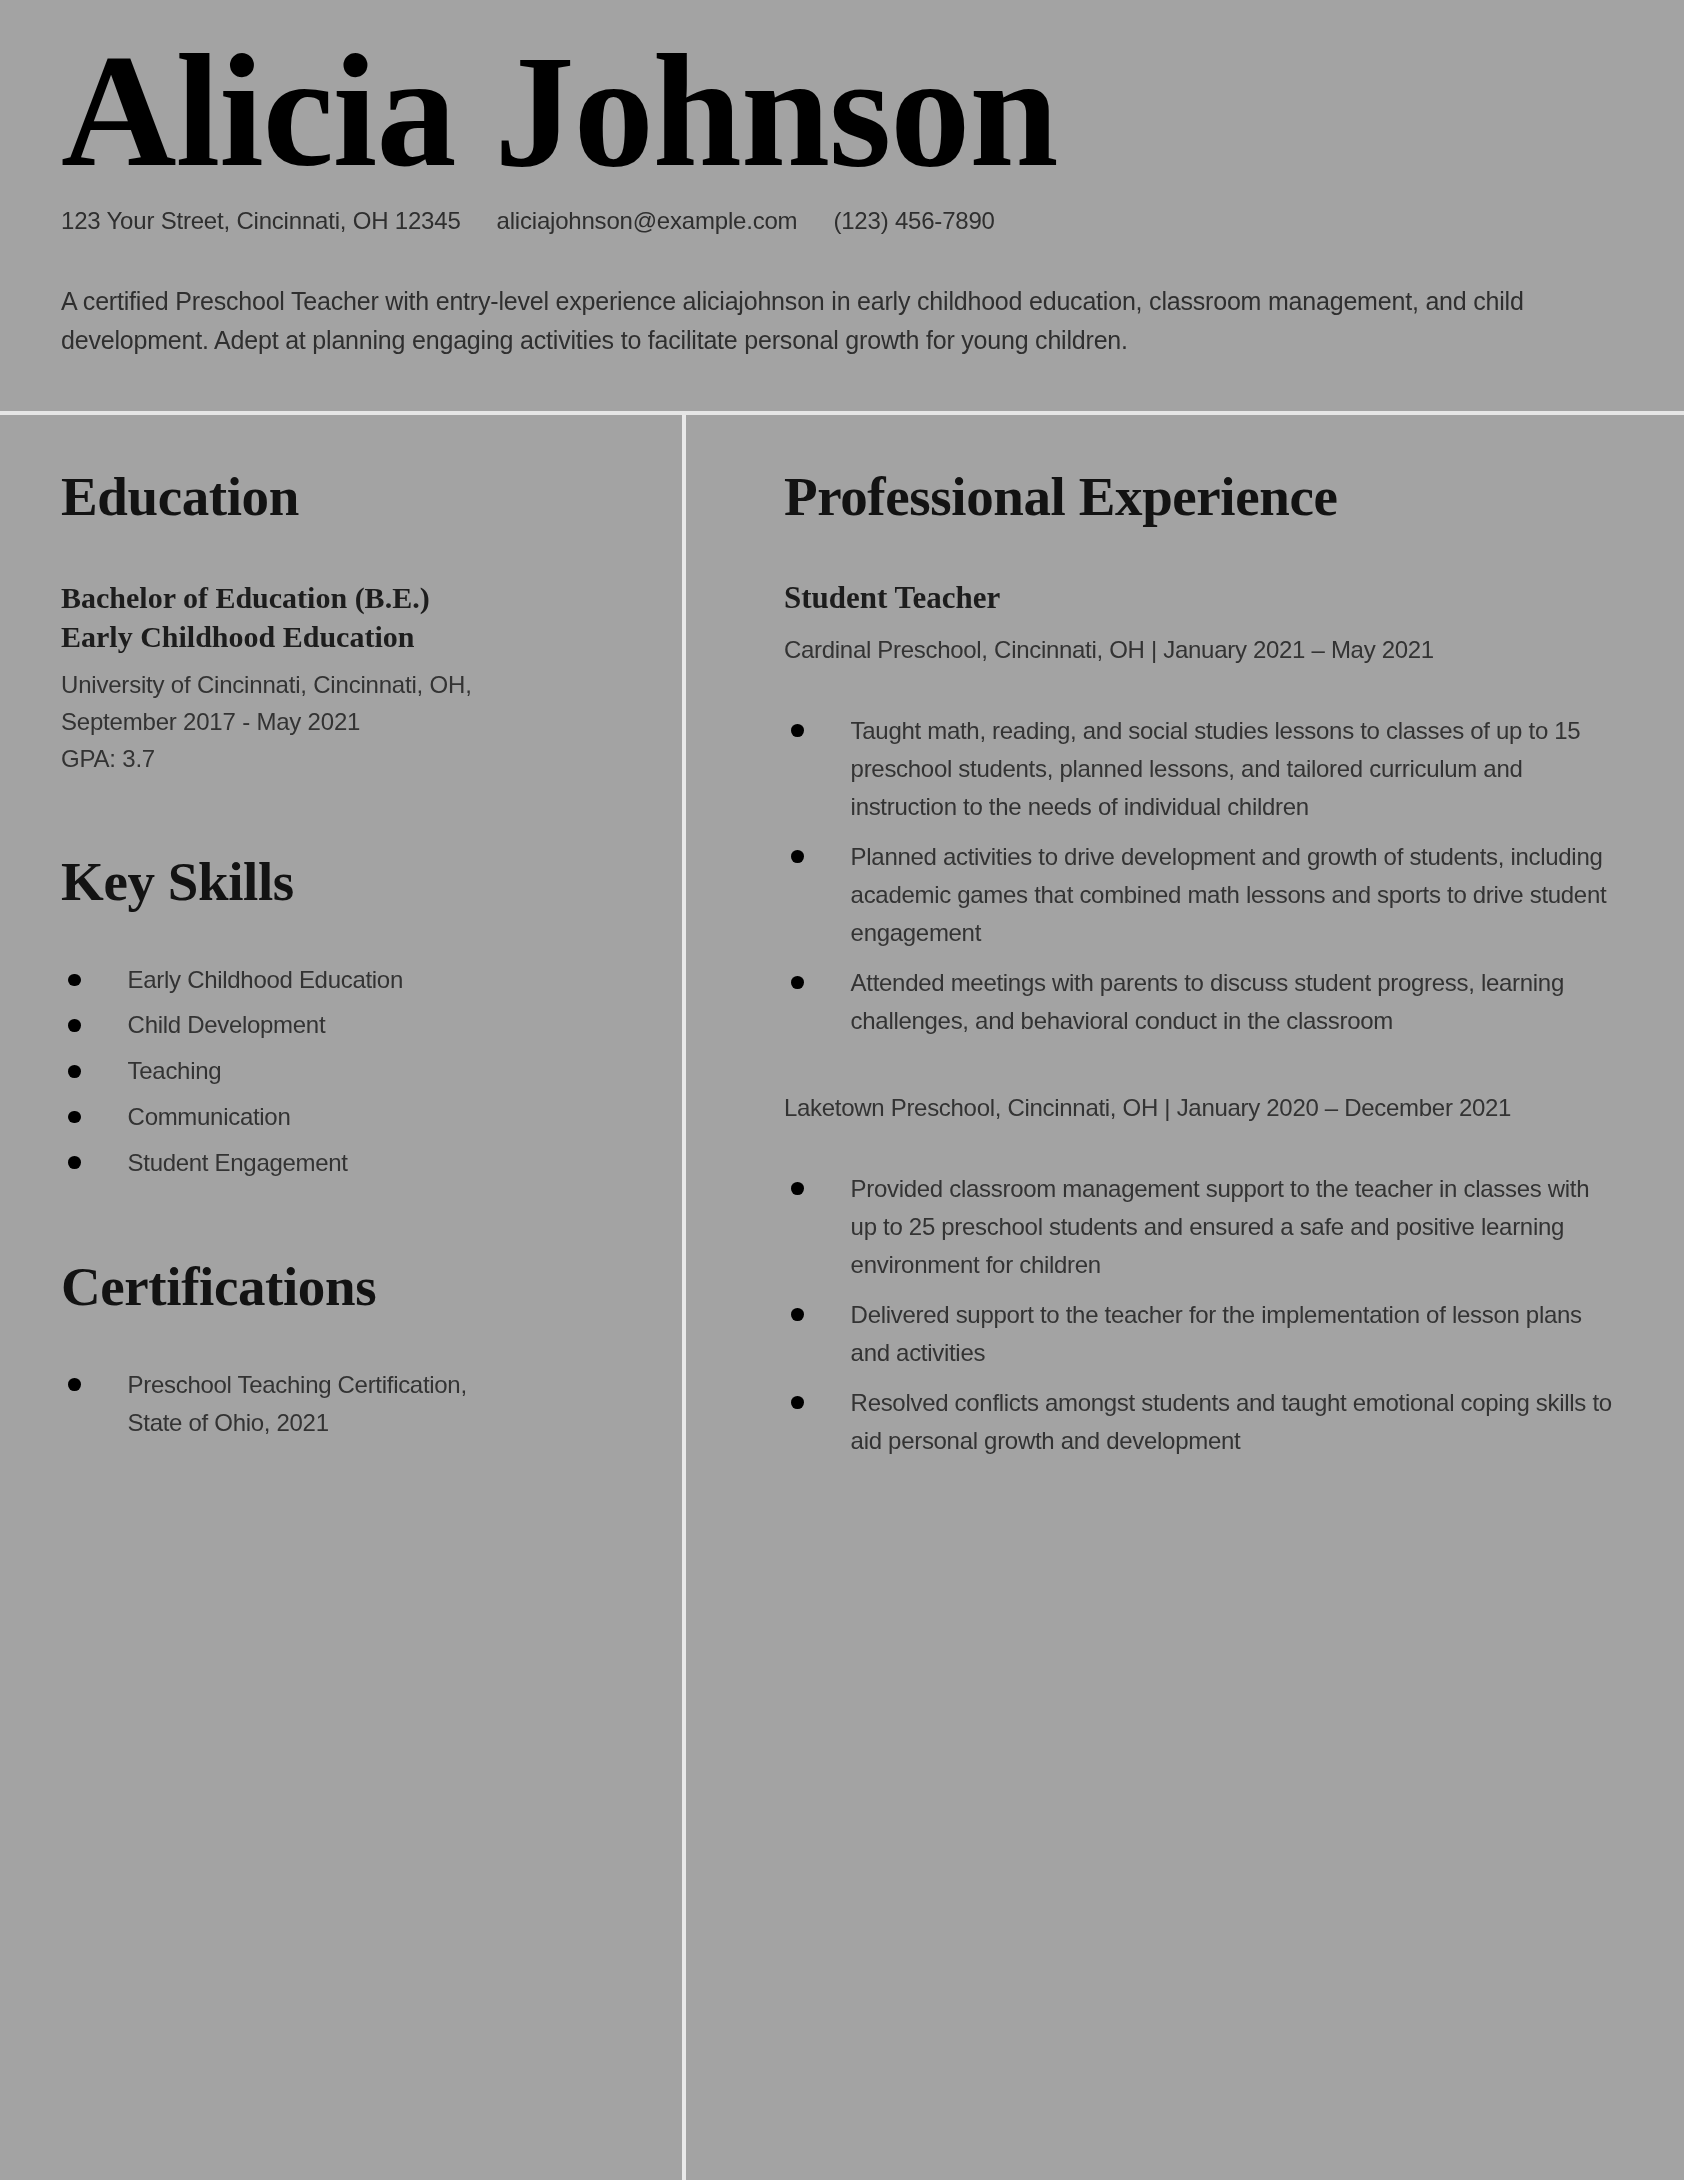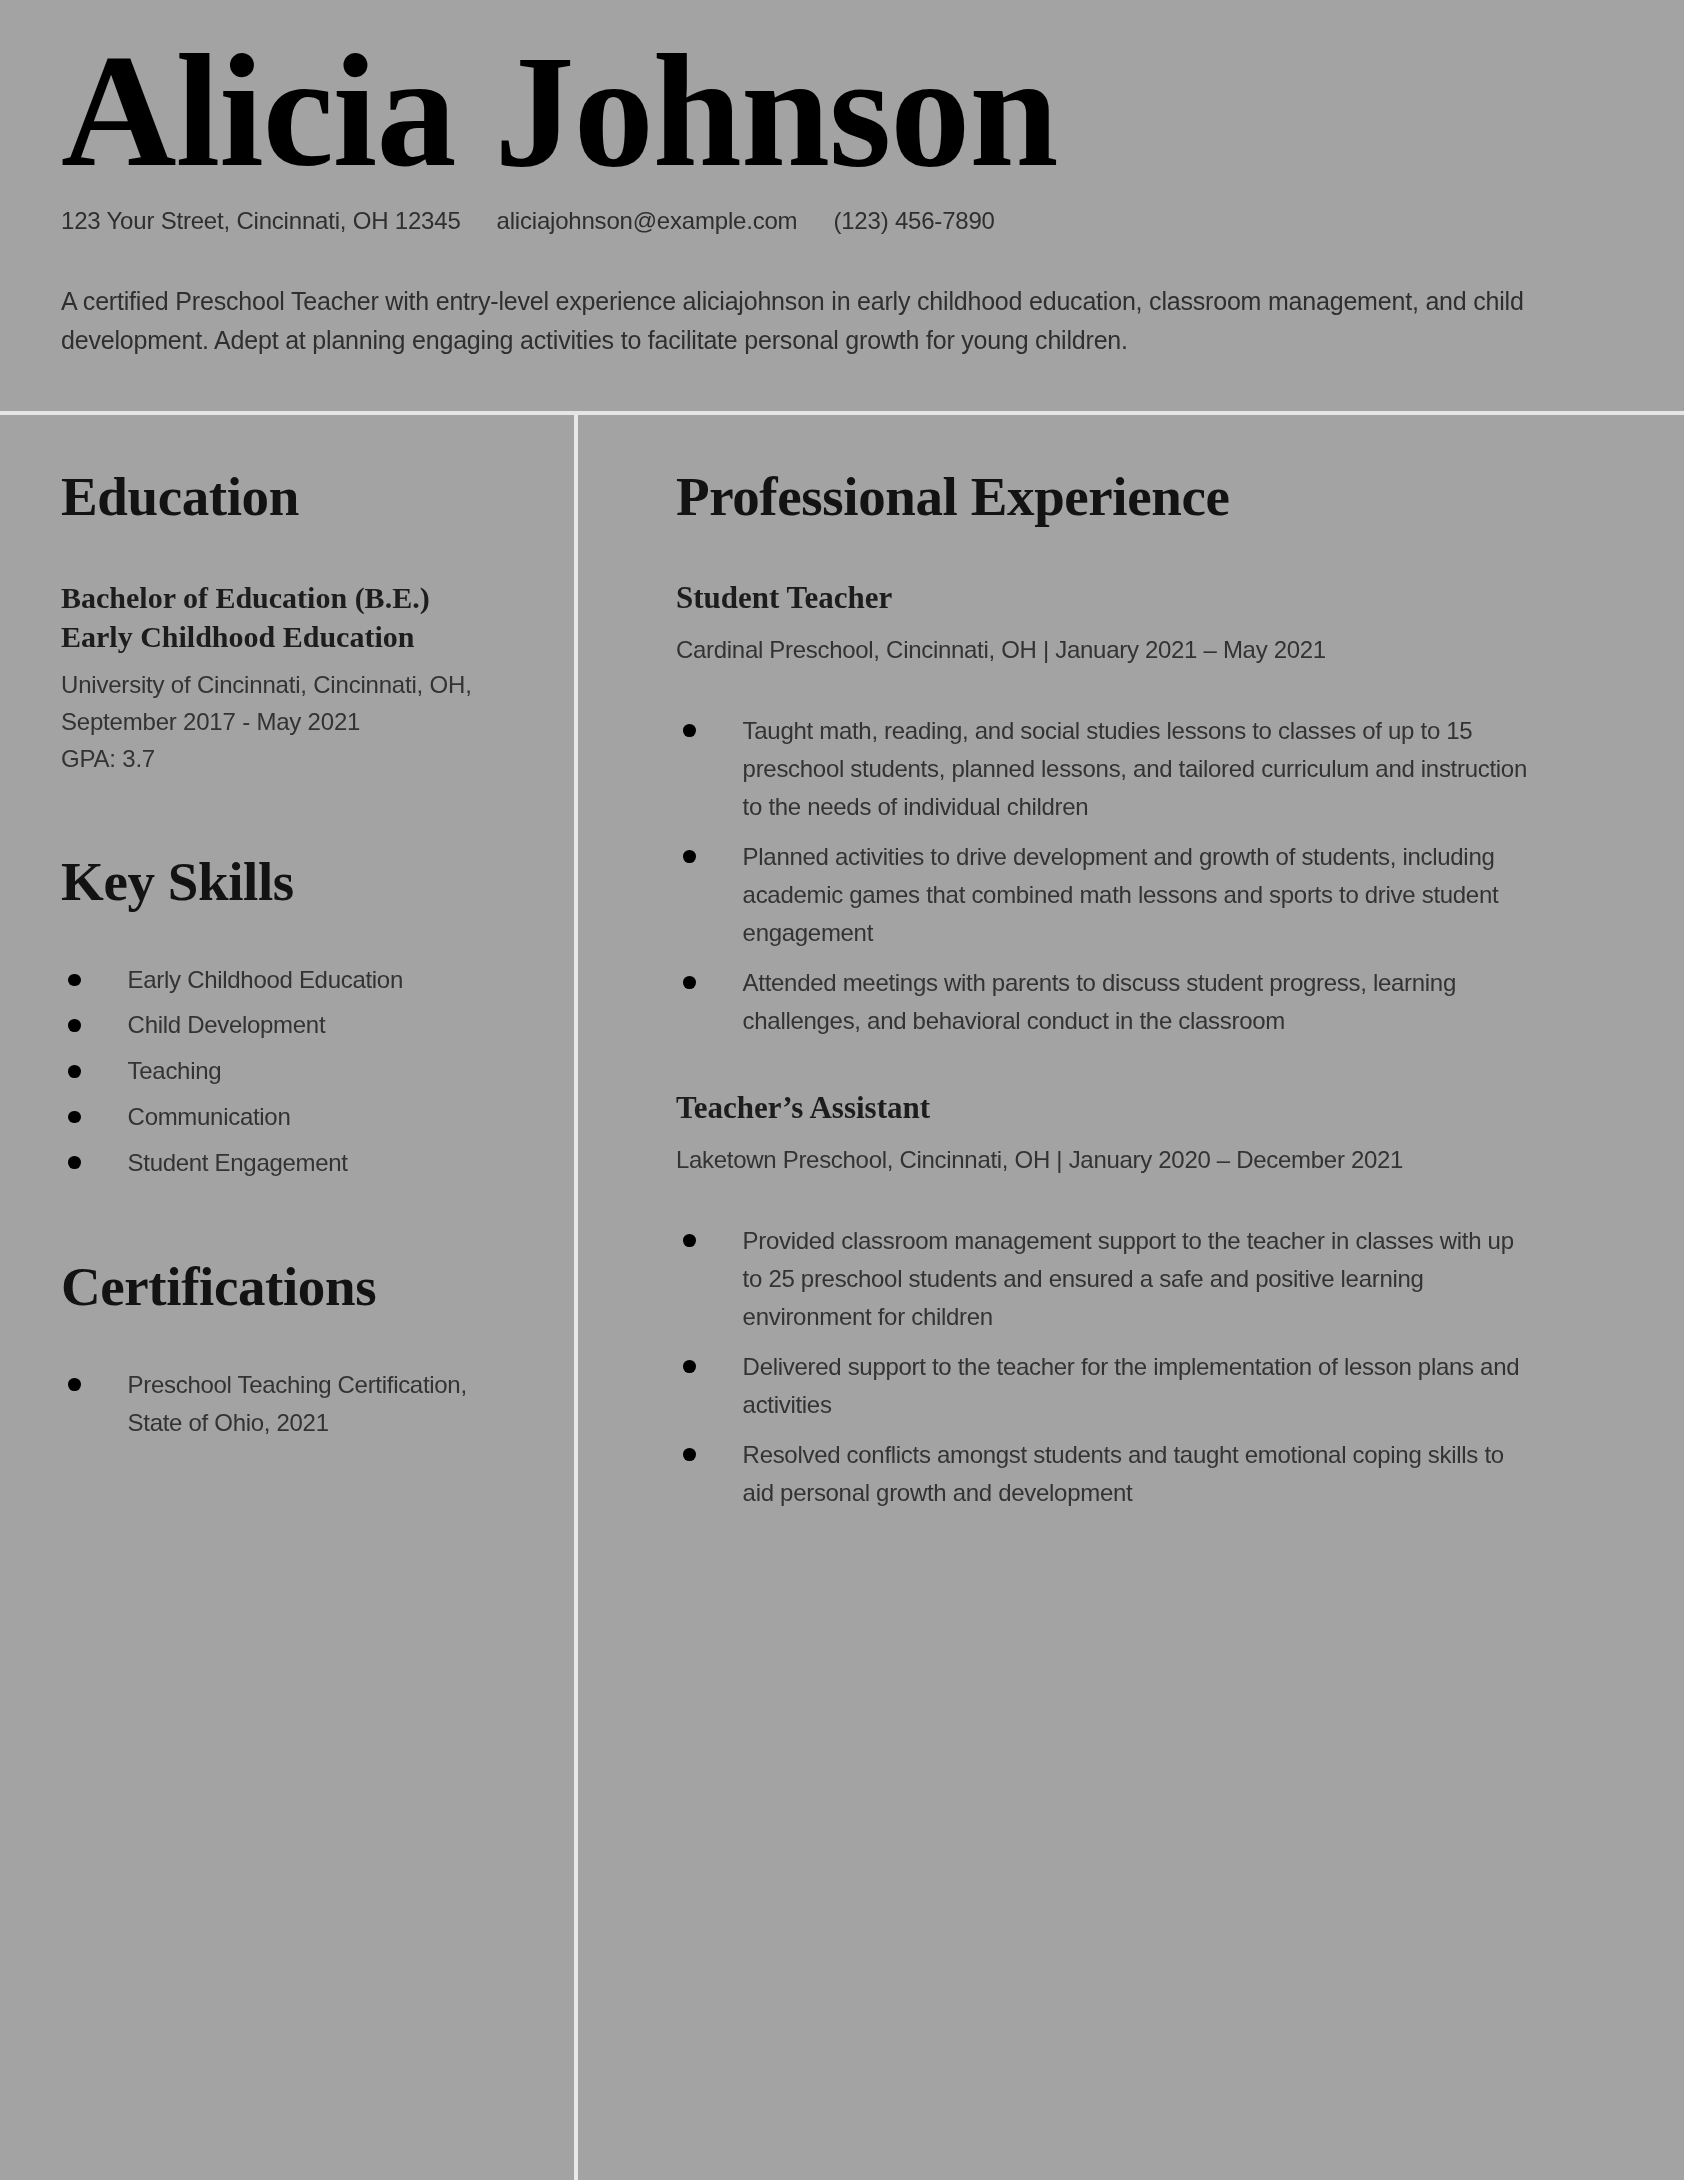--- a/index.html
+++ b/index.html
@@ -44,21 +44,21 @@
   }
   
   .columns {
     flex: 1;
     display: flex;
     margin-top: 51px;
     border-top: 4.3px solid #e6e6e6;
     min-height: 0;
   }
   .col-left {
-    width: 578px;
+    width: 686px;
     box-sizing: border-box;
     padding: 49px 48px 0 61px;
     border-right: 4.3px solid #e9e9e9;
   }
   .col-right {
     flex: 1;
     box-sizing: border-box;
     padding: 49px 68px 0 98px;
   }
   .section-heading {
@@ -208,21 +208,20 @@
               <span class="dot-text">Planned activities to drive development and growth of students, including academic games that combined math lessons and sports to drive student engagement</span>
             </li>
             <li class="dot-item">
               <span class="bullet-dot"></span>
               <span class="dot-text">Attended meetings with parents to discuss student progress, learning challenges, and behavioral conduct in the classroom</span>
             </li>
           </ul>
         </div>
 
         <div class="job">
-          <h3 class="job-title">Teacher’s Assistant</h3>
           <div class="job-meta">Laketown Preschool, Cincinnati, OH | January 2020 – December 2021</div>
           <ul class="dot-list">
             <li class="dot-item">
               <span class="bullet-dot"></span>
               <span class="dot-text">Provided classroom management support to the teacher in classes with up to 25 preschool students and ensured a safe and positive learning environment for children</span>
             </li>
             <li class="dot-item">
               <span class="bullet-dot"></span>
               <span class="dot-text">Delivered support to the teacher for the implementation of lesson plans and activities</span>
             </li>

